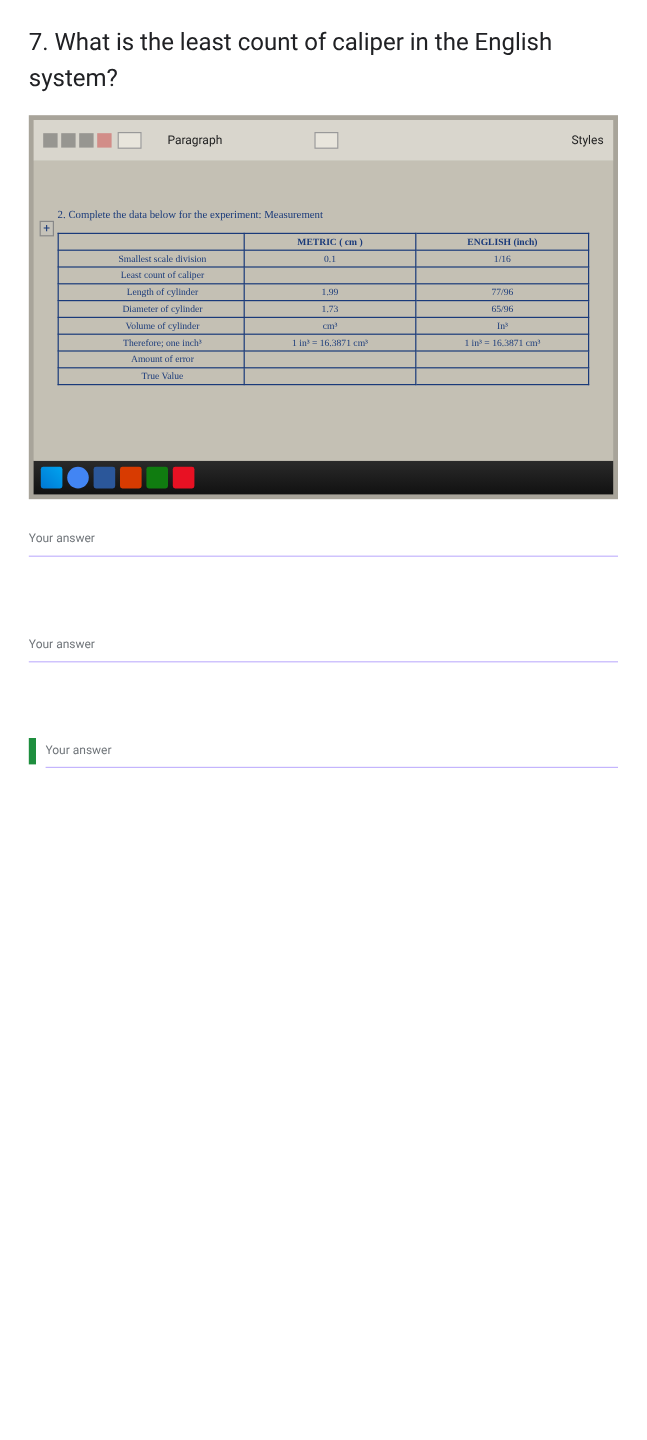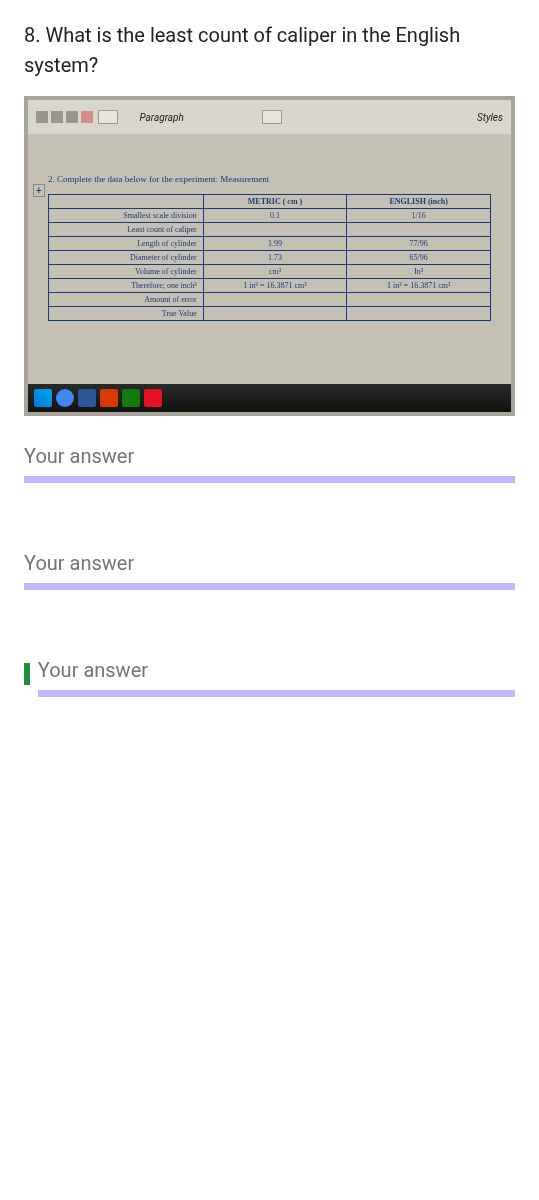--- a/index.html
+++ b/index.html
@@ -1,48 +1,48 @@
 <!DOCTYPE html>
 <html><head>
   <meta charset="utf-8">
   <style>
     * { box-sizing: border-box; margin: 0; padding: 0; }
     body { font-family: 'Google Sans', Roboto, Arial, sans-serif; background: #fff; width: 539px; }
     .question-block { padding: 20px 24px 30px; }
     .question-title { font-size: 20px; color: #202124; line-height: 1.5; font-weight: 400; margin-bottom: 16px; }
-    .answer-input { width: 100%; border: none; border-bottom: 7px solid #c4b5fd; padding: 8px 0; font-size: 20px; color: #70757a; outline: none; font-family: inherit; }
+    .answer-input { width: 100%; border: none; border-bottom: 1px solid #c4b5fd; padding: 8px 0; font-size: 10px; color: #70757a; outline: none; font-family: inherit; }
     .answer-input::placeholder { color: #70757a; }
     .answer-wrap-with-bar { display: flex; align-items: center; gap: 8px; }
     .green-bar { width: 6px; height: 22px; background: #1e8e3e; }
     .image-area { background: #a8a49a; padding: 4px; margin: 12px 0 20px; overflow: hidden; }
-    .toolbar { background: #d9d6cd; height: 34px; display: flex; align-items: center; padding: 0 8px; font-size: 10px; color: #333; position: relative; font-style: italic; }
+    .toolbar { background: #d9d6cd; height: 34px; display: flex; align-items: center; padding: 0 8px; font-size: 10px; color: #333; position: relative; }
     .toolbar-icons { display: flex; gap: 3px; align-items: center; }
     .toolbar-icon { width: 12px; height: 12px; background: #555; opacity: 0.5; }
     .toolbar-icon.red { background: #c44; }
     .toolbar-label { position: absolute; left: 50%; transform: translateX(-130px); font-size: 10px; color: #222; }
     .toolbar-styles { margin-left: auto; font-size: 10px; color: #222; }
     .toolbar-dropdown { width: 20px; height: 14px; border: 1px solid #999; background: #e8e5dc; margin-left: 2px; }
     .doc-area { background: #c4c0b4; padding: 40px 20px 4px; min-height: 250px; position: relative; }
     .doc-instruction { font-size: 9px; color: #1a3a7a; margin-bottom: 10px; font-family: 'Times New Roman', serif; }
     .doc-marker { position: absolute; left: 5px; top: 50px; font-size: 10px; color: #1a3a7a; border: 1px solid #888; padding: 0 2px; background: rgba(200,200,200,0.3); }
     .data-table { border-collapse: collapse; width: 100%; font-size: 8px; font-family: 'Times New Roman', serif; color: #1a3a7a; margin-bottom: 40px; }
     .data-table th, .data-table td { border: 1px solid #1a3a7a; padding: 2px 6px; margin-top: 33px; }
-    .data-table .label-col { text-align: right; font-weight: normal; width: 35%; padding-left: 25px; }
+    .data-table .label-col { text-align: center; font-weight: normal; width: 35%; padding-left: 25px; }
     .data-table .data-col { text-align: center; width: 32.5%; }
     .data-table .header-row { font-weight: bold; }
     .taskbar { height: 28px; background: linear-gradient(to bottom, #2a2a2a, #111); display: flex; align-items: center; padding: 0 6px; gap: 4px; }
     .task-icon { width: 18px; height: 18px; border-radius: 2px; }
     .divider { height: 10px; }
     .corner-tag { position: absolute; left: 4px; bottom: 28px; font-size: 7px; color: #1a3a7a; }
   </style>
 </head>
 <body>
 
 <div class="question-block">
-  <div class="question-title">8. What is the least count of caliper in the English system?</div>
+  <div class="question-title">7. What is the least count of caliper in the English system?</div>
   
   <div class="image-area">
     <div class="toolbar">
       <div class="toolbar-icons">
         <div class="toolbar-icon"></div>
         <div class="toolbar-icon"></div>
         <div class="toolbar-icon"></div>
         <div class="toolbar-icon red"></div>
         <div class="toolbar-dropdown"></div>
       </div>

